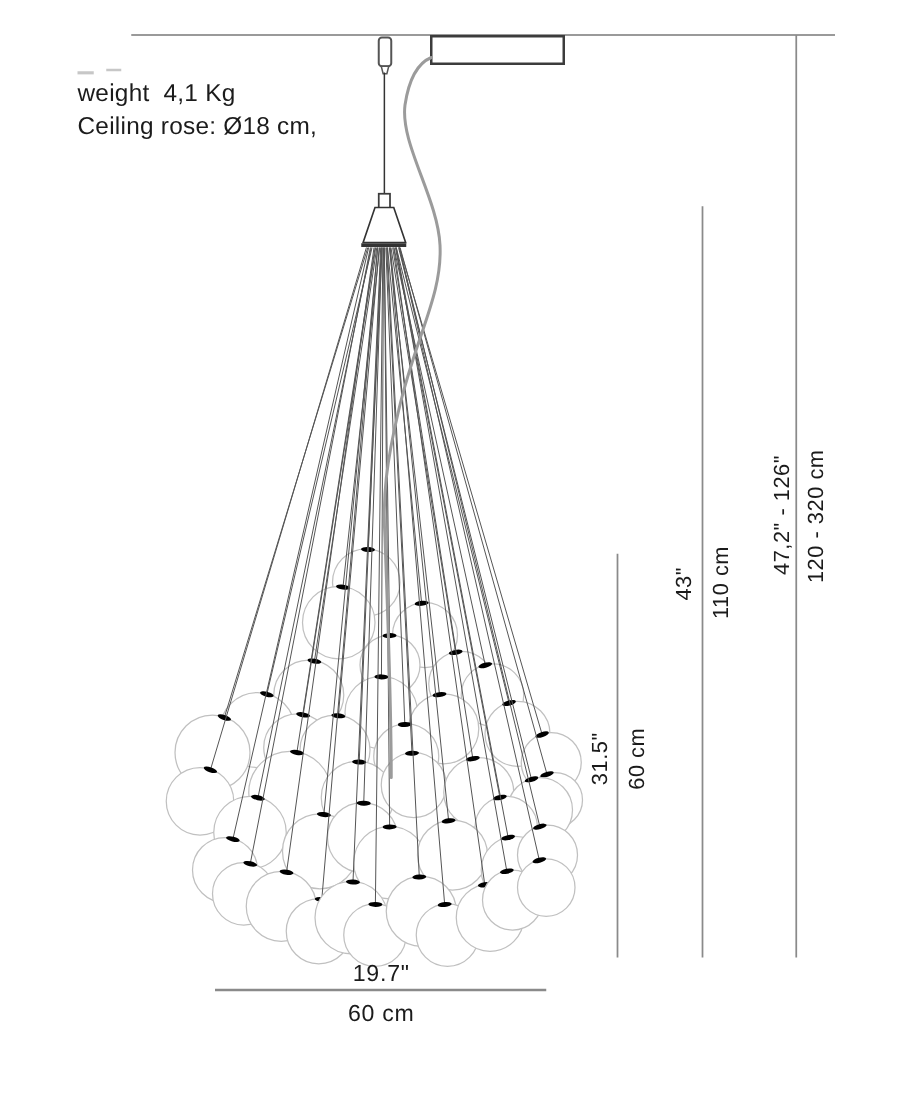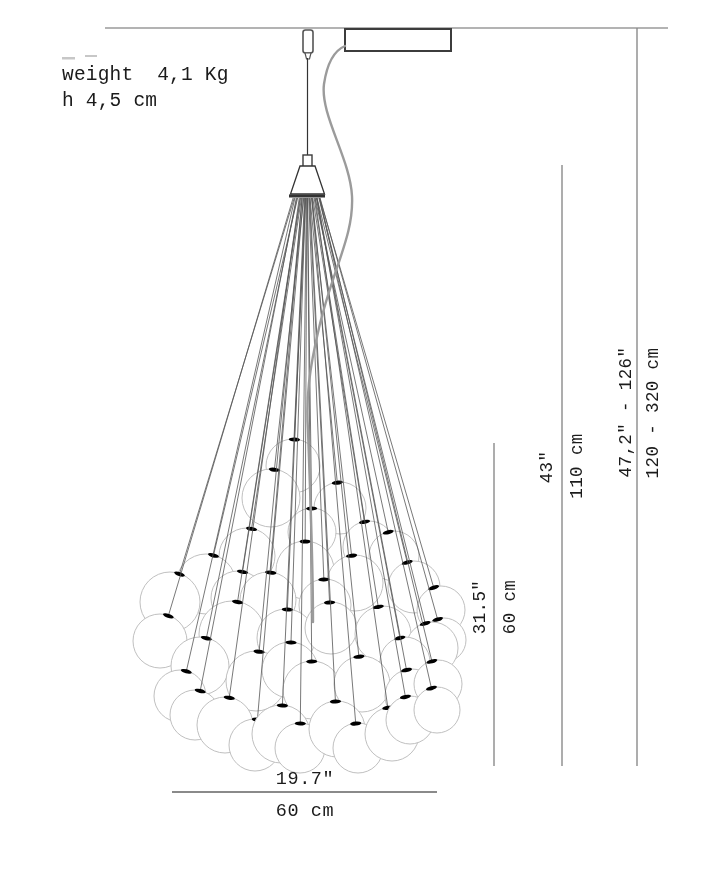--- a/index.html
+++ b/index.html
@@ -1,21 +1,21 @@
 <!DOCTYPE html>
 <html><head>
 <meta charset="utf-8">
 <style>
   html,body{margin:0;padding:0;background:#ffffff;}
   .canvas{
     position:relative;
     width:668px;height:878px;
     background:#ffffff;
     overflow:hidden;
-    font-family:Liberation Mono, monospace;
+    font-family:Liberation Sans, sans-serif;
     color:#1b1b1b;
   }
   #drawing{position:absolute;left:0;top:0;}
   .specs{
     position:absolute;left:62px;top:62px;
     font-size:19.5px;line-height:26px;
     letter-spacing:0.2px;
   }
   .specs div{white-space:pre;}
   .vlabel{
@@ -181,21 +181,21 @@
       <g>
         <line x1="494" y1="443" x2="494" y2="766" stroke="#8a8a8a" stroke-width="1.4"></line>
         <line x1="562" y1="165" x2="562" y2="766" stroke="#8a8a8a" stroke-width="1.4"></line>
         <line x1="637" y1="28" x2="637" y2="766" stroke="#8a8a8a" stroke-width="1.4"></line>
         <line x1="172" y1="792" x2="437" y2="792" stroke="#8a8a8a" stroke-width="2"></line>
       </g>
     </svg>
 
   <div class="specs">
     <div>weight  4,1 Kg</div>
-    <div>h 4,5 cm</div>
+    <div>Ceiling rose: Ø18 cm,</div>
   </div>
 
   <div class="vlabel" style="left:480px;top:607px;">31.5"</div>
   <div class="vlabel" style="left:510px;top:607px;">60 cm</div>
 
   <div class="vlabel" style="left:547px;top:467px;">43"</div>
   <div class="vlabel" style="left:577px;top:466px;">110 cm</div>
 
   <div class="vlabel" style="left:626px;top:412px;">47,2" - 126"</div>
   <div class="vlabel" style="left:653px;top:413px;">120 - 320 cm</div>

